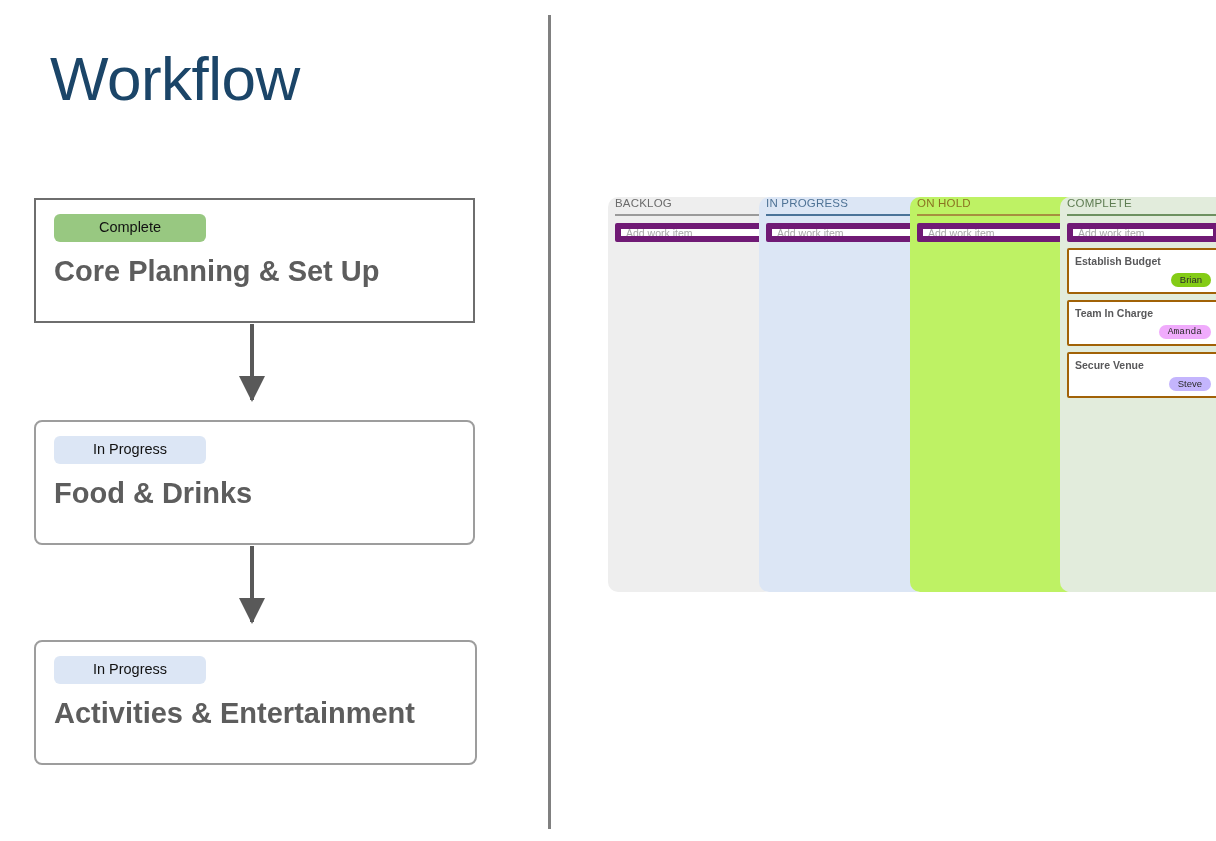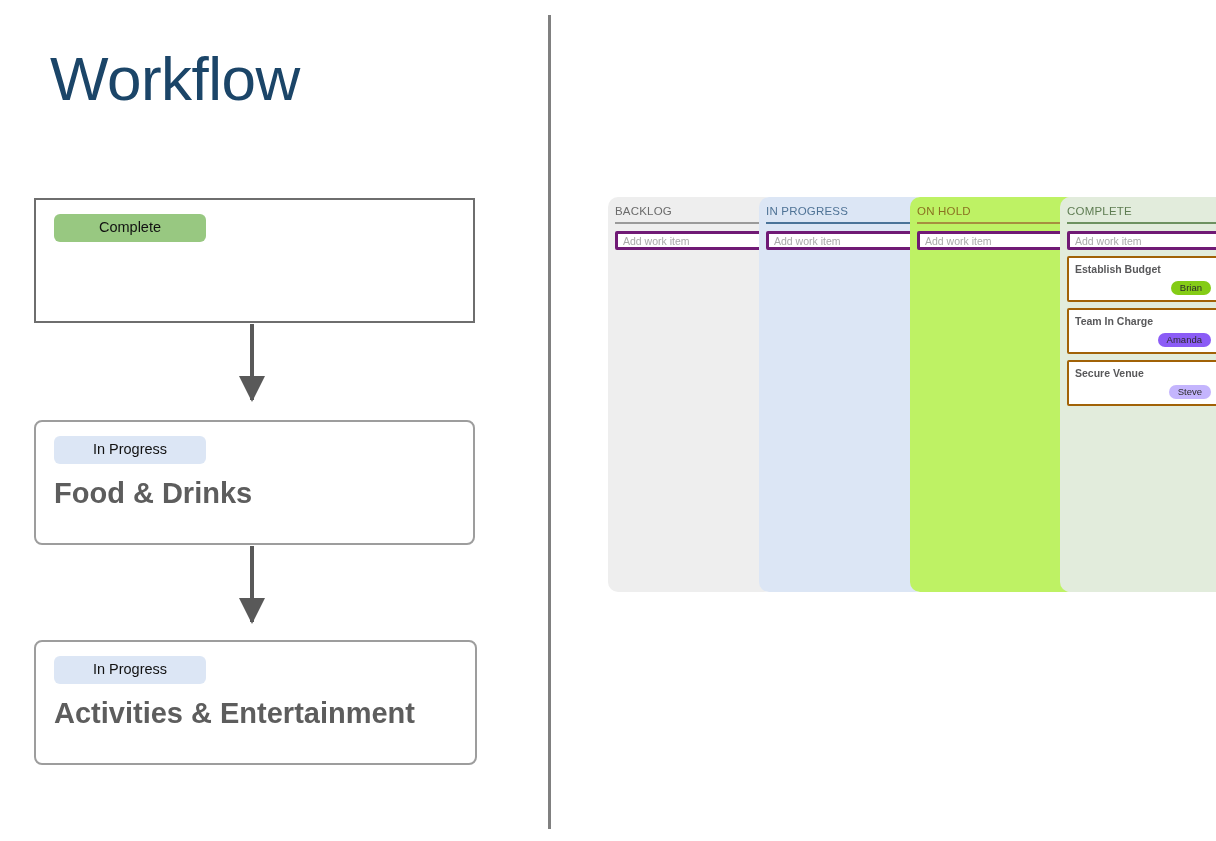--- a/index.html
+++ b/index.html
@@ -109,36 +109,36 @@
     top: 0;
     width: 667px;
     height: 841px;
   }
   .kb-column {
     position: absolute;
     top: 197px;
     width: 166px;
     box-sizing: border-box;
     border-radius: 10px;
-    padding: 8px 7px 7px 7px;
+    padding: 0 7px 7px 7px;
   }
   .kb-col-head {
     font-size: 11.5px;
     letter-spacing: 0.2px;
     padding-bottom: 5px;
     border-bottom: 2px solid;
     margin-bottom: 7px;
     white-space: nowrap;
   }
   .kb-add {
     box-sizing: border-box;
     width: 100%;
     height: 19px;
     background: #ffffff;
-    border: 3px solid #701a75;
+    border: 6px solid #701a75;
     border-radius: 2px;
     font-size: 10.5px;
     color: #a8a8a8;
     padding: 0 5px;
     line-height: 17px;
     font-family: "Liberation Sans", sans-serif;
     outline: none;
     display: block;
   }
   .kb-add::placeholder { color: #a8a8a8; }
@@ -187,20 +187,21 @@
 </head>
 <body>
 
 <div class="divider"></div>
 
 <div class="workflow-panel">
   <div class="panel-title" id="workflow-title">Workflow</div>
 
   <div class="wf-card square" style="top:198px; width:441px; height:125px;">
     <span class="wf-badge complete">Complete</span>
+    <div class="wf-name">Core Planning &amp; Set Up</div>
   </div>
 
   <div class="wf-arrow" style="top:324px; height:76px;"></div>
 
   <div class="wf-card rounded" style="top:420px; width:441px; height:125px;">
     <span class="wf-badge in-progress">In Progress</span>
     <div class="wf-name">Food &amp; Drinks</div>
   </div>
 
   <div class="wf-arrow" style="top:546px; height:76px;"></div>
@@ -239,21 +240,21 @@
       <div class="kb-card">
         <div class="kb-card-title">Establish Budget</div>
         <div class="kb-card-foot">
           <span class="kb-pill" style="background:#84cc16;">Brian</span>
         </div>
       </div>
 
       <div class="kb-card">
         <div class="kb-card-title">Team In Charge</div>
         <div class="kb-card-foot">
-          <span class="kb-pill" style="background:#8b5cf6;">Amanda</span>
+          <span class="kb-pill" style="background:#f0abfc;font-family:Liberation Mono, monospace;">Amanda</span>
         </div>
       </div>
 
       <div class="kb-card">
         <div class="kb-card-title">Secure Venue</div>
         <div class="kb-card-foot">
           <span class="kb-pill" style="background:#c4b5fd;">Steve</span>
         </div>
       </div>
     </div>

